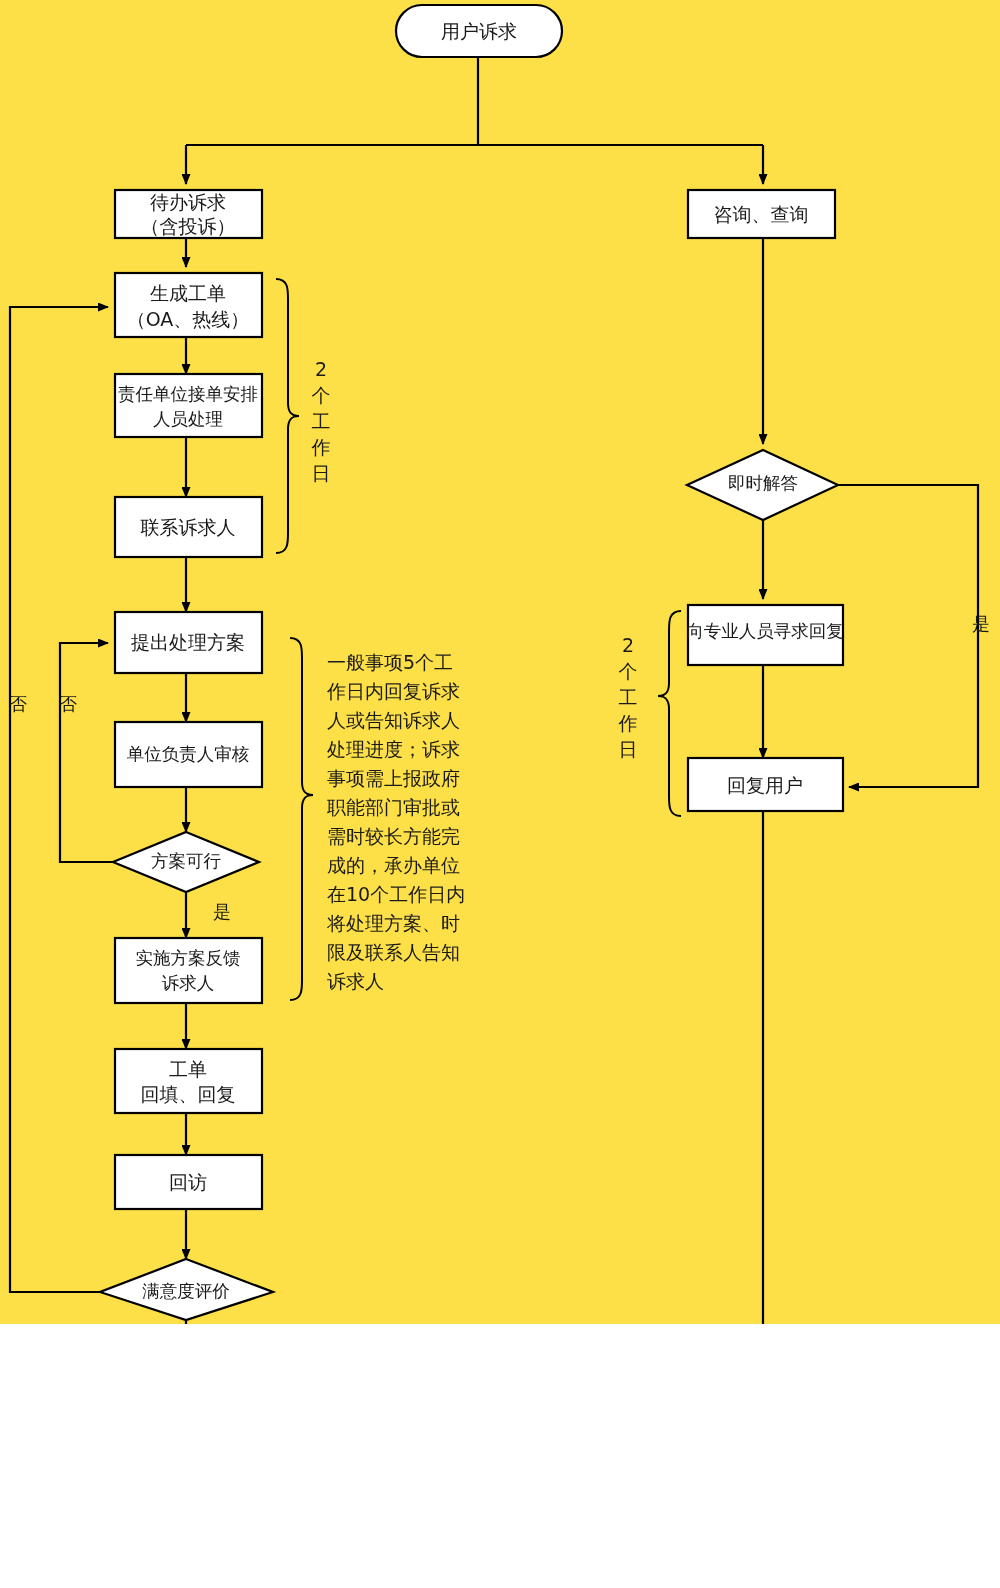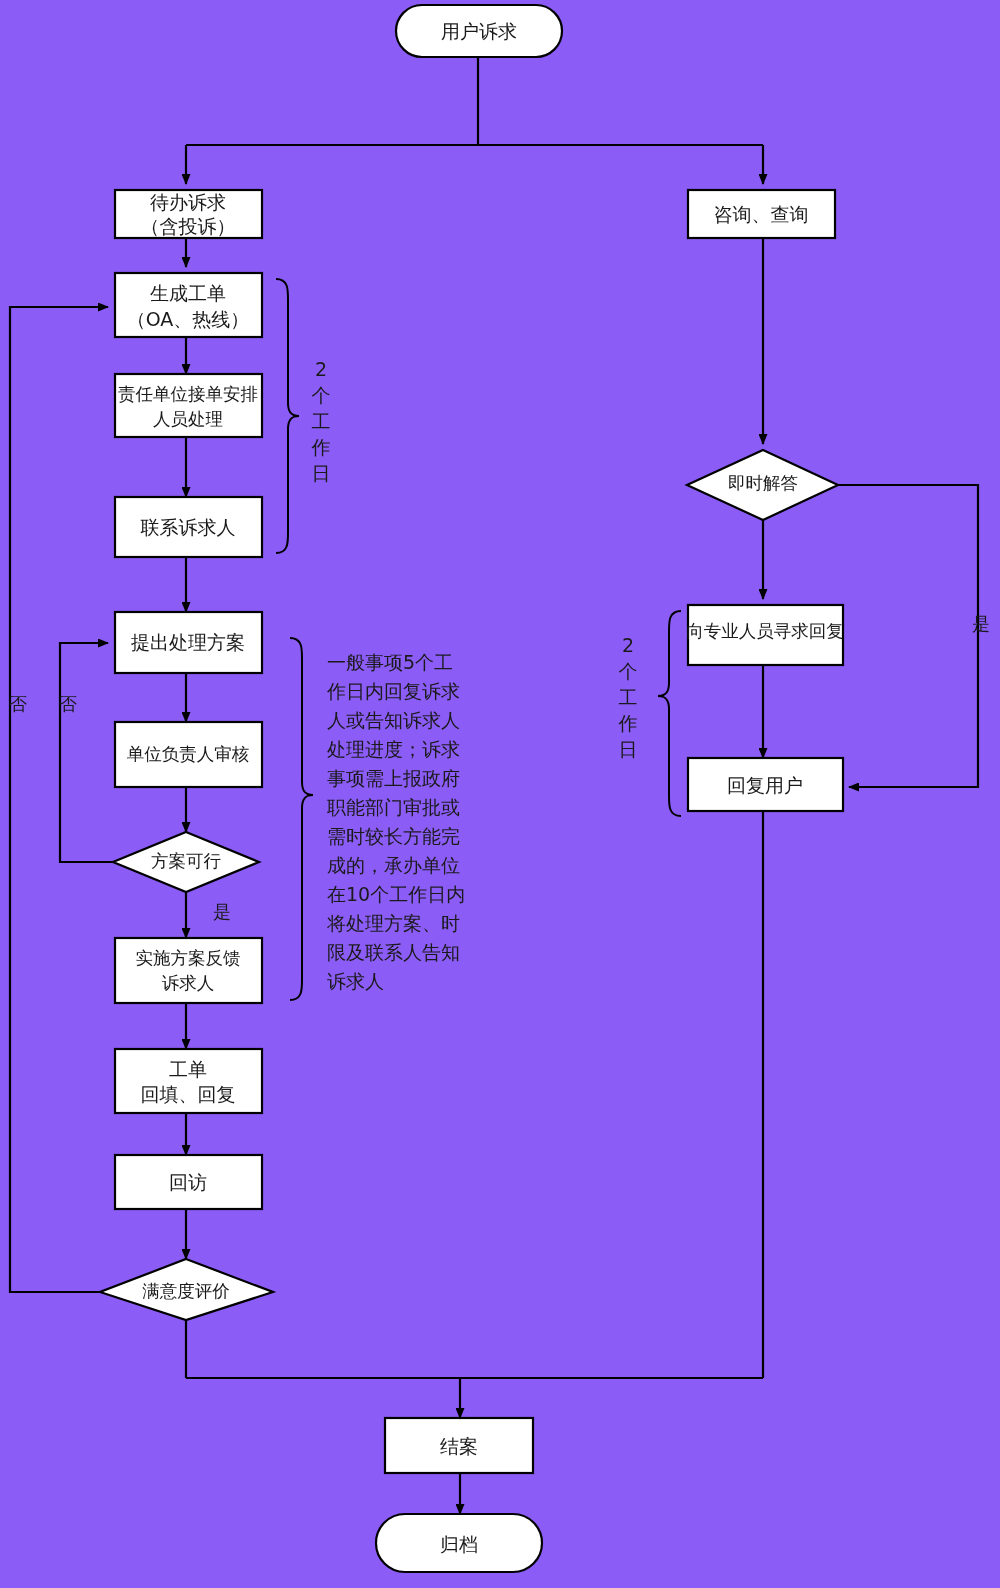--- a/index.html
+++ b/index.html
@@ -6,22 +6,22 @@
     margin: 0;
     padding: 0;
     background: #ffffff;
   }
   body {
     font-family: "DejaVu Sans", "Liberation Sans", sans-serif;
   }
   #flowchart-root {
     position: relative;
     width: 1000px;
-    height: 1588px;
-    background: #8b5cf6;
+    height: 1324px;
+    background: #fde047;
     overflow: hidden;
   }
   svg.chart-surface {
     display: block;
     width: 1000px;
     height: 1588px;
   }
   .node-shape {
     fill: #ffffff;
     stroke: #000000;

